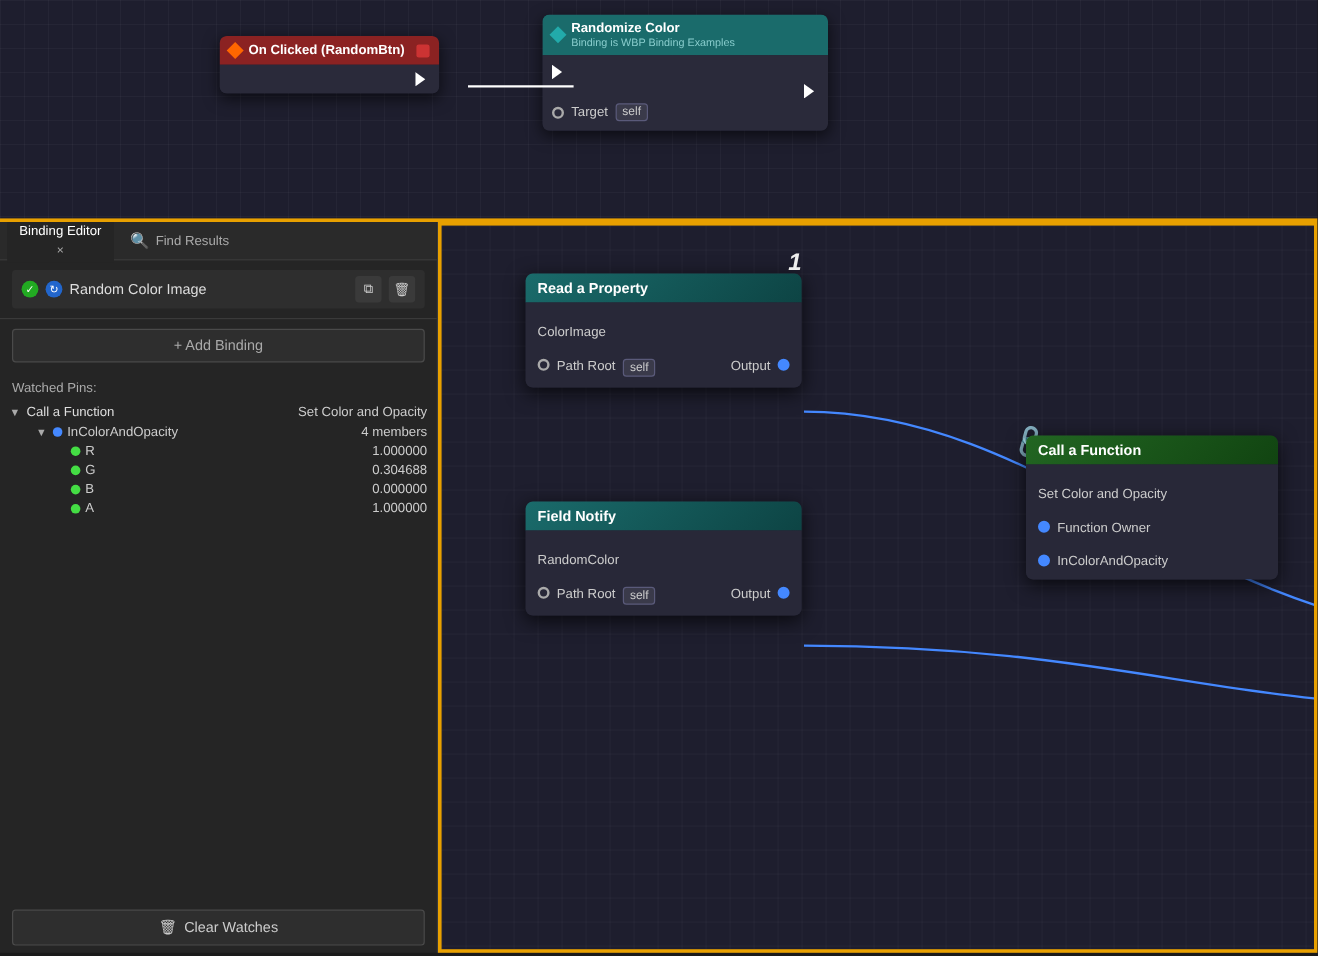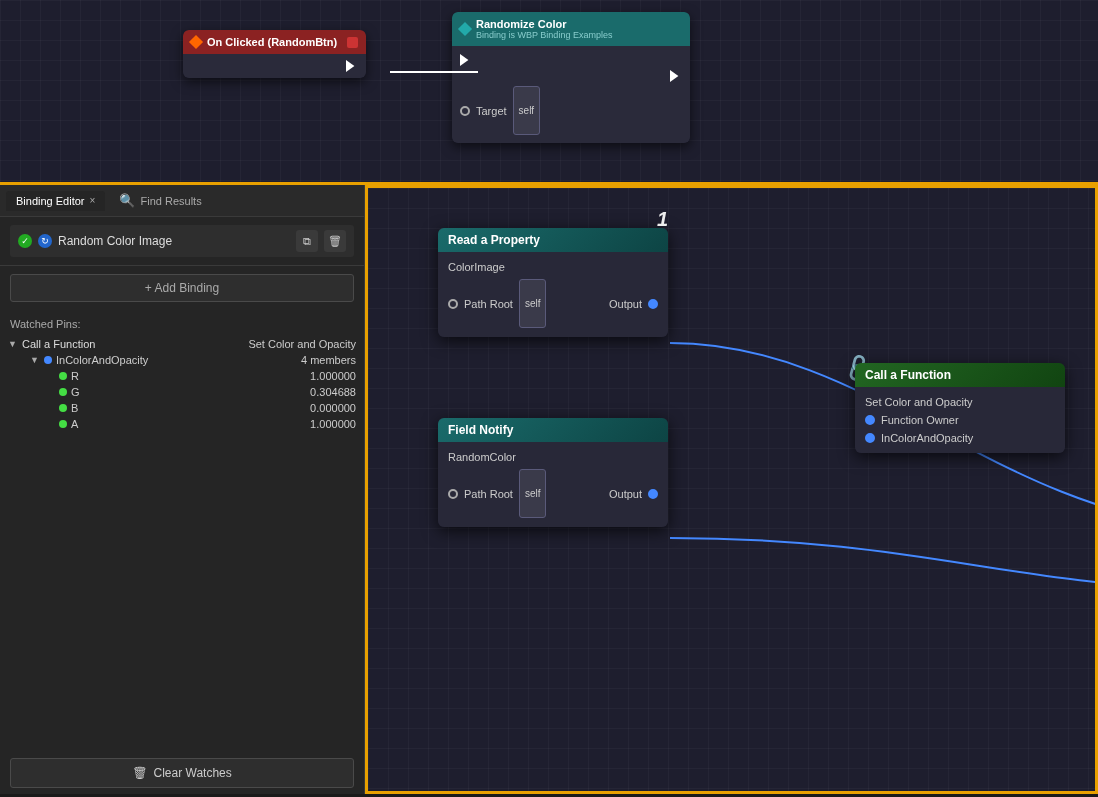--- a/index.html
+++ b/index.html
@@ -67,20 +67,21 @@
       padding: 4px 10px;
       background: #3a3a3a;
       border-radius: 3px 3px 0 0;
       font-size: 11px;
       color: #ddd;
       cursor: pointer;
     }
     .tab-item.active {
       background: #252525;
       color: #fff;
+      flex-direction: column;
     }
     .tab-close {
       font-size: 10px;
       color: #aaa;
       cursor: pointer;
     }
     .tab-find {
       display: flex;
       align-items: center;
       gap: 5px;
@@ -274,46 +275,46 @@
       color: #fff;
       border-radius: 6px 6px 0 0;
     }
     .canvas-node-body {
       background: #282838;
       border-radius: 0 0 6px 6px;
       padding: 6px 0;
     }
     .canvas-pin-row {
       display: flex;
-      align-items: center;
       padding: 3px 10px;
       gap: 6px;
       font-size: 11px;
       color: #ccc;
+      margin-top: 10px;
     }
     .pin-circle {
       width: 10px;
       height: 10px;
       border-radius: 50%;
       border: 2px solid #4488ff;
       background: transparent;
       display: inline-block;
       flex-shrink: 0;
     }
     .pin-circle.filled {
       background: #4488ff;
     }
     .pin-circle.white {
       border-color: #aaa;
     }
     .self-badge {
       background: #3a3a4a;
       border: 1px solid #5a5a7a;
       border-radius: 3px;
-      padding: 18px 5px;
+      padding: 1px 5px;
       font-size: 10px;
       color: #ccc;
     }
     .node-number {
       position: absolute;
       top: -20px;
       right: 0;
       font-size: 20px;
       font-weight: bold;
       color: #eee;

